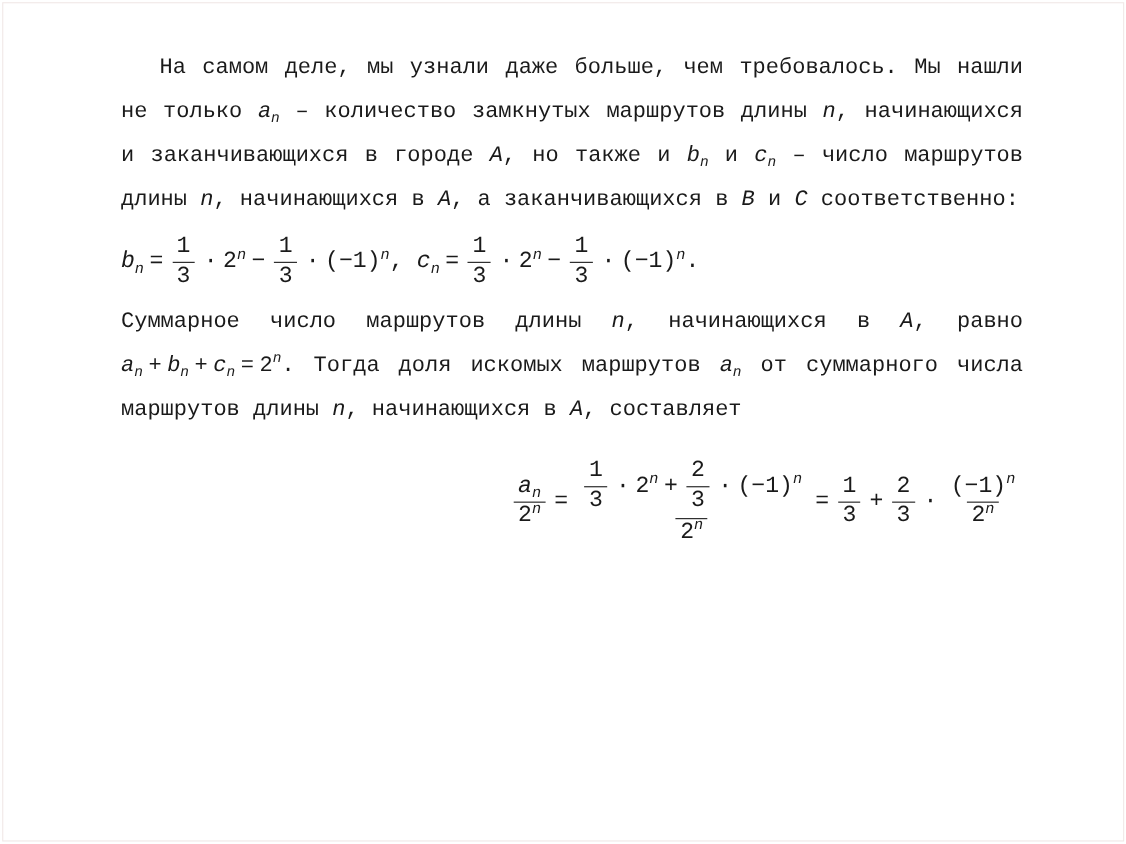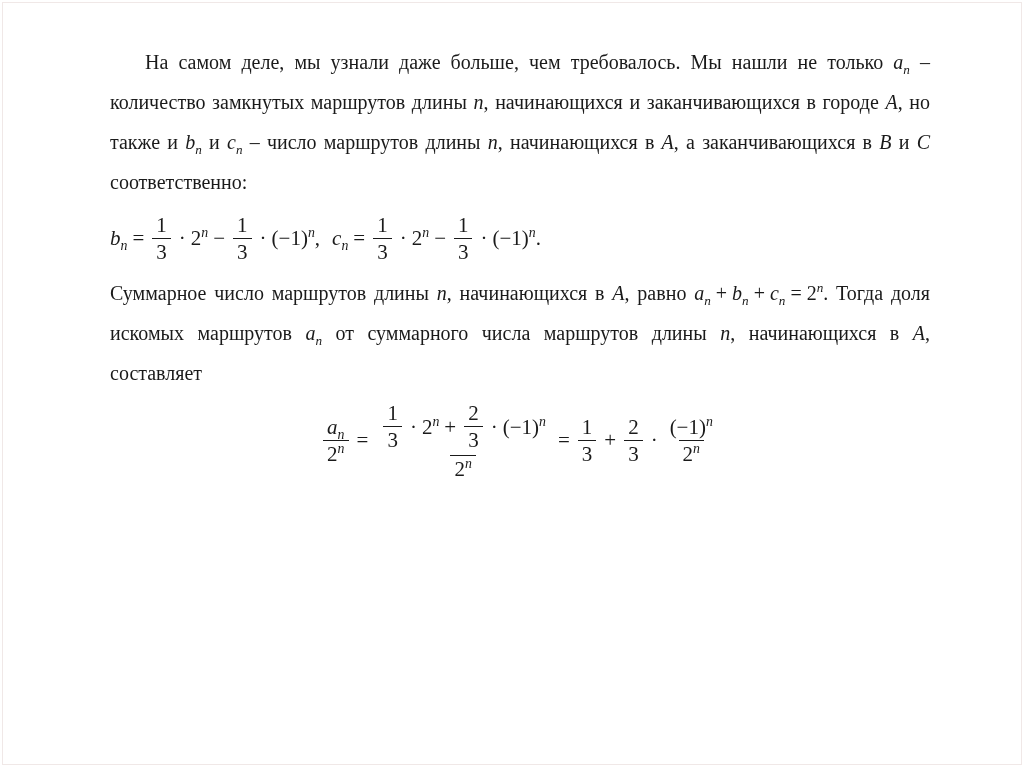--- a/index.html
+++ b/index.html
@@ -20,20 +20,21 @@
     position: absolute;
     inset: 2px;
     border: 1px solid #f0e8e7;
     pointer-events: none;
   }
   .content {
     position: absolute;
     left: 110px;
     top: 42px;
     width: 820px;
+    font-family: Liberation Mono, monospace;
   }
   .para {
     font-size: 20px;
     line-height: 40px;
     text-align: justify;
     margin: 0;
   }
   .para-indent { text-indent: 35px; }
 
   
@@ -78,22 +79,22 @@
   }
   .formula-row {
     display: flex;
     align-items: center;
     justify-content: center;
     font-size: 21px;
     line-height: 1.2;
   }
   .formula-ratio-block {
     display: flex;
-    justify-content: center;
-    margin-top: 6px;
+    justify-content: flex-end;
+    margin-top: 22px;
   }
 </style>
 </head>
 <body>
 
 <div class="slide">
   <div class="slide-border"></div>
 
   <div class="content">
 

